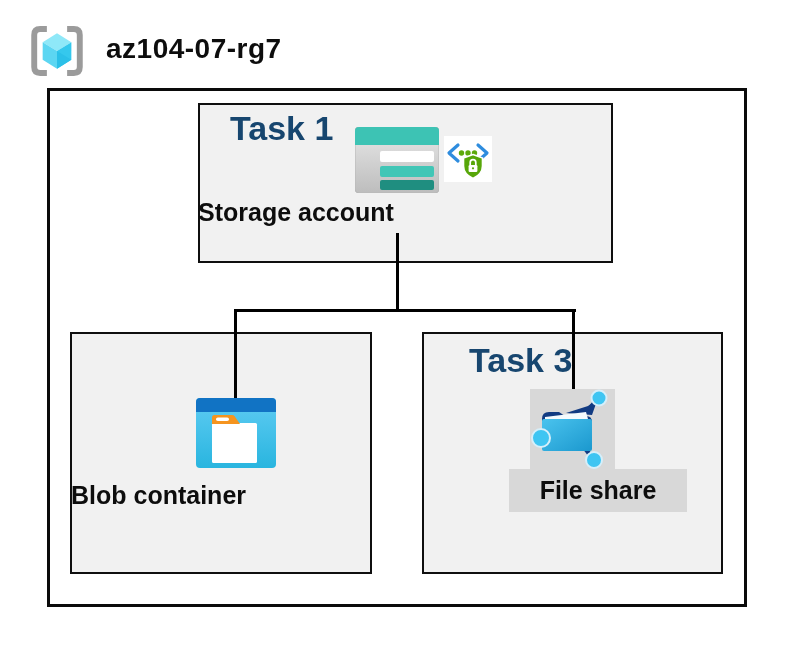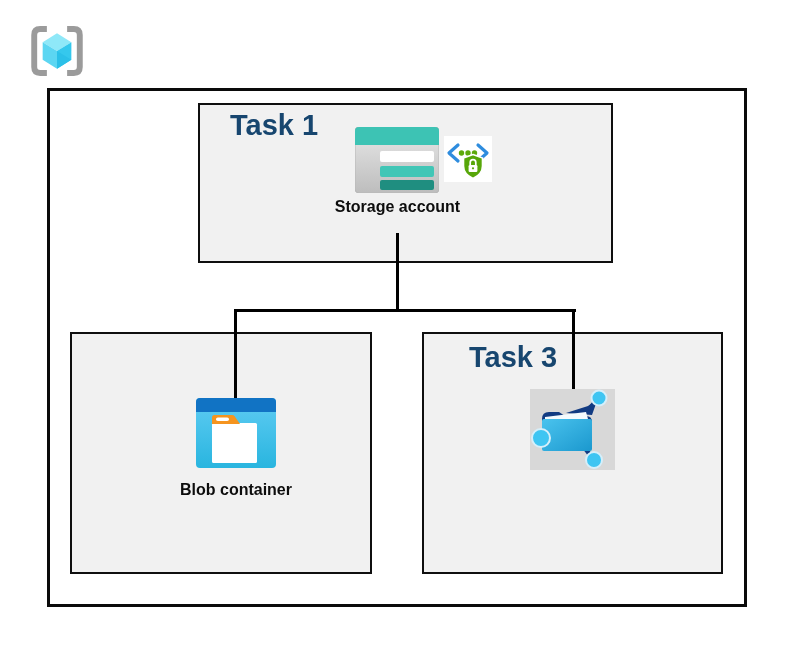--- a/index.html
+++ b/index.html
@@ -17,25 +17,24 @@
     border:3px solid #0a0a0a; background:#ffffff; box-sizing:border-box;
   }
   .task-box {
     position:absolute; background:#f1f1f1; border:2.5px solid #0f0f0f;
     box-sizing:border-box;
   }
   .task-box.t1 { left:198px; top:103px; width:415px; height:160px; }
   .task-box.t2 { left:70px;  top:332px; width:302px; height:242px; }
   .task-box.t3 { left:422px; top:332px; width:301px; height:242px; }
   .task-label {
-    position:absolute; font-size:29px; font-weight:bold; color:#17466f;
+    position:absolute; font-size:34px; font-weight:bold; color:#17466f;
   }
   .res-label {
-    position:absolute; font-size:16px; font-weight:bold; color:#0d0d0d;
-    text-align:center;
+    position:absolute; font-size:25px; font-weight:bold; color:#0d0d0d;
   }
   .line { position:absolute; background:#000000; }
   .file-icon-bg {
     position:absolute; left:530px; top:389px; width:85px; height:81px;
     background:#d8d8d8;
   }
   .file-label-bg {
     position:absolute; left:509px; top:469px; width:178px; height:43px;
     background:#d8d8d8; display:flex; align-items:center; justify-content:center;
   }
@@ -50,20 +49,21 @@
   <div class="abs" style="left:30px; top:22px; width:54px; height:58px;">
     <svg width="54" height="58" viewBox="0 0 64 62">
       <path d="M20 5 L12 5 Q5 5 5 12 L5 50 Q5 57 12 57 L20 57" fill="none" stroke="#9b9b9b" stroke-width="7" stroke-linejoin="round"></path>
       <path d="M44 5 L52 5 Q59 5 59 12 L59 50 Q59 57 52 57 L44 57" fill="none" stroke="#9b9b9b" stroke-width="7" stroke-linejoin="round"></path>
       <polygon points="32,10 49,20.5 32,31 15,20.5" fill="#8fe8f8"></polygon>
       <polygon points="15,20.5 32,31 32,52 15,41.5" fill="#5cd6f2"></polygon>
       <polygon points="49,20.5 32,31 32,52 49,41.5" fill="#35c8ed"></polygon>
       <polygon points="32,31 49,41.5 32,52" fill="#2bc0e8"></polygon>
     </svg>
   </div>
+  <div class="page-title">az104-07-rg7</div>
 
   <div class="outer-box"></div>
 
   <div class="task-box t1"></div>
   <div class="task-box t2"></div>
   <div class="task-box t3"></div>
 
   <div class="line" style="left:396px; top:233px; width:3px; height:78px;"></div>
   <div class="line" style="left:234px; top:309px; width:342px; height:3px;"></div>
   <div class="line" style="left:234px; top:309px; width:3px; height:90px;"></div>
@@ -144,14 +144,17 @@
       <polygon points="15,28 56,23 58,30 15,33" fill="#f4fafd"></polygon>
 
       <rect x="12" y="30" width="50" height="32" rx="2" fill="url(#fsBody)"></rect>
 
       <circle cx="69" cy="9" r="7.5" fill="#3fc5f2" stroke="#d6effa" stroke-width="2"></circle>
       <circle cx="11" cy="49" r="9" fill="#3fc5f2" stroke="#d6effa" stroke-width="2"></circle>
       <circle cx="64" cy="71" r="8" fill="#3fc5f2" stroke="#d6effa" stroke-width="2"></circle>
     </svg>
   </div>
 
+  <div class="file-label-bg">
+    <div class="res-label">File share</div>
+  </div>
 
 </div>
 
 </body></html>

